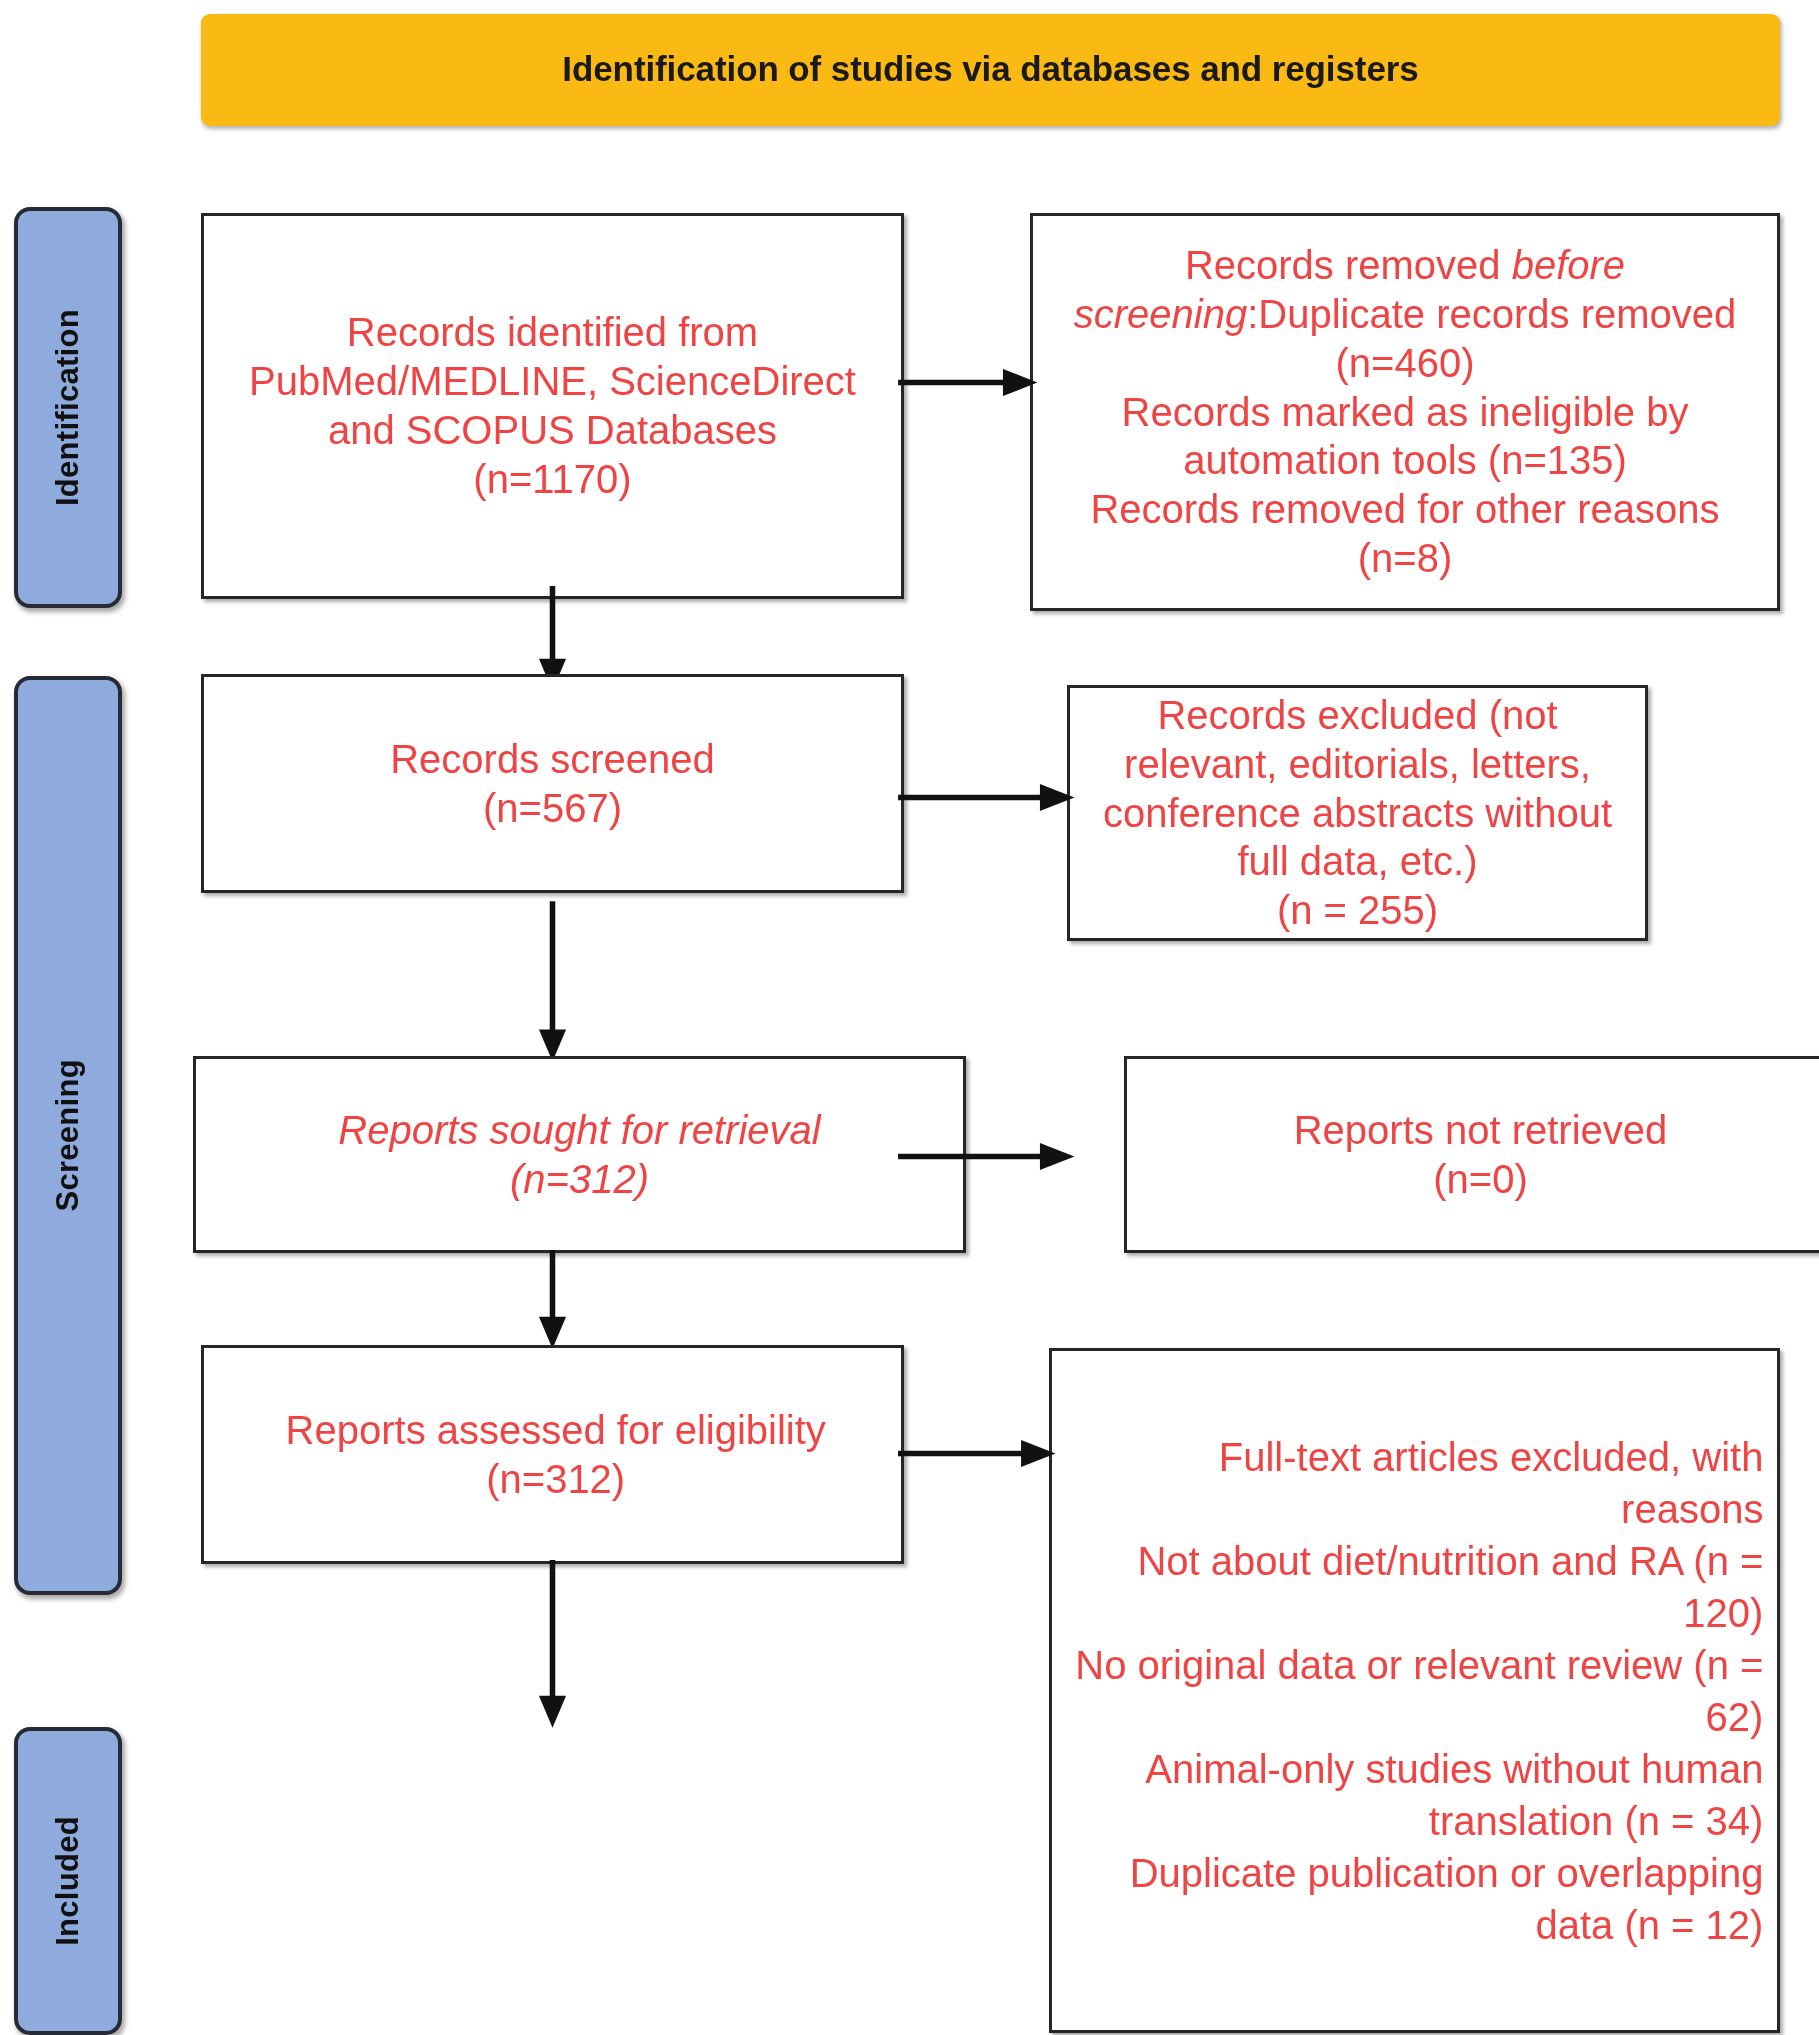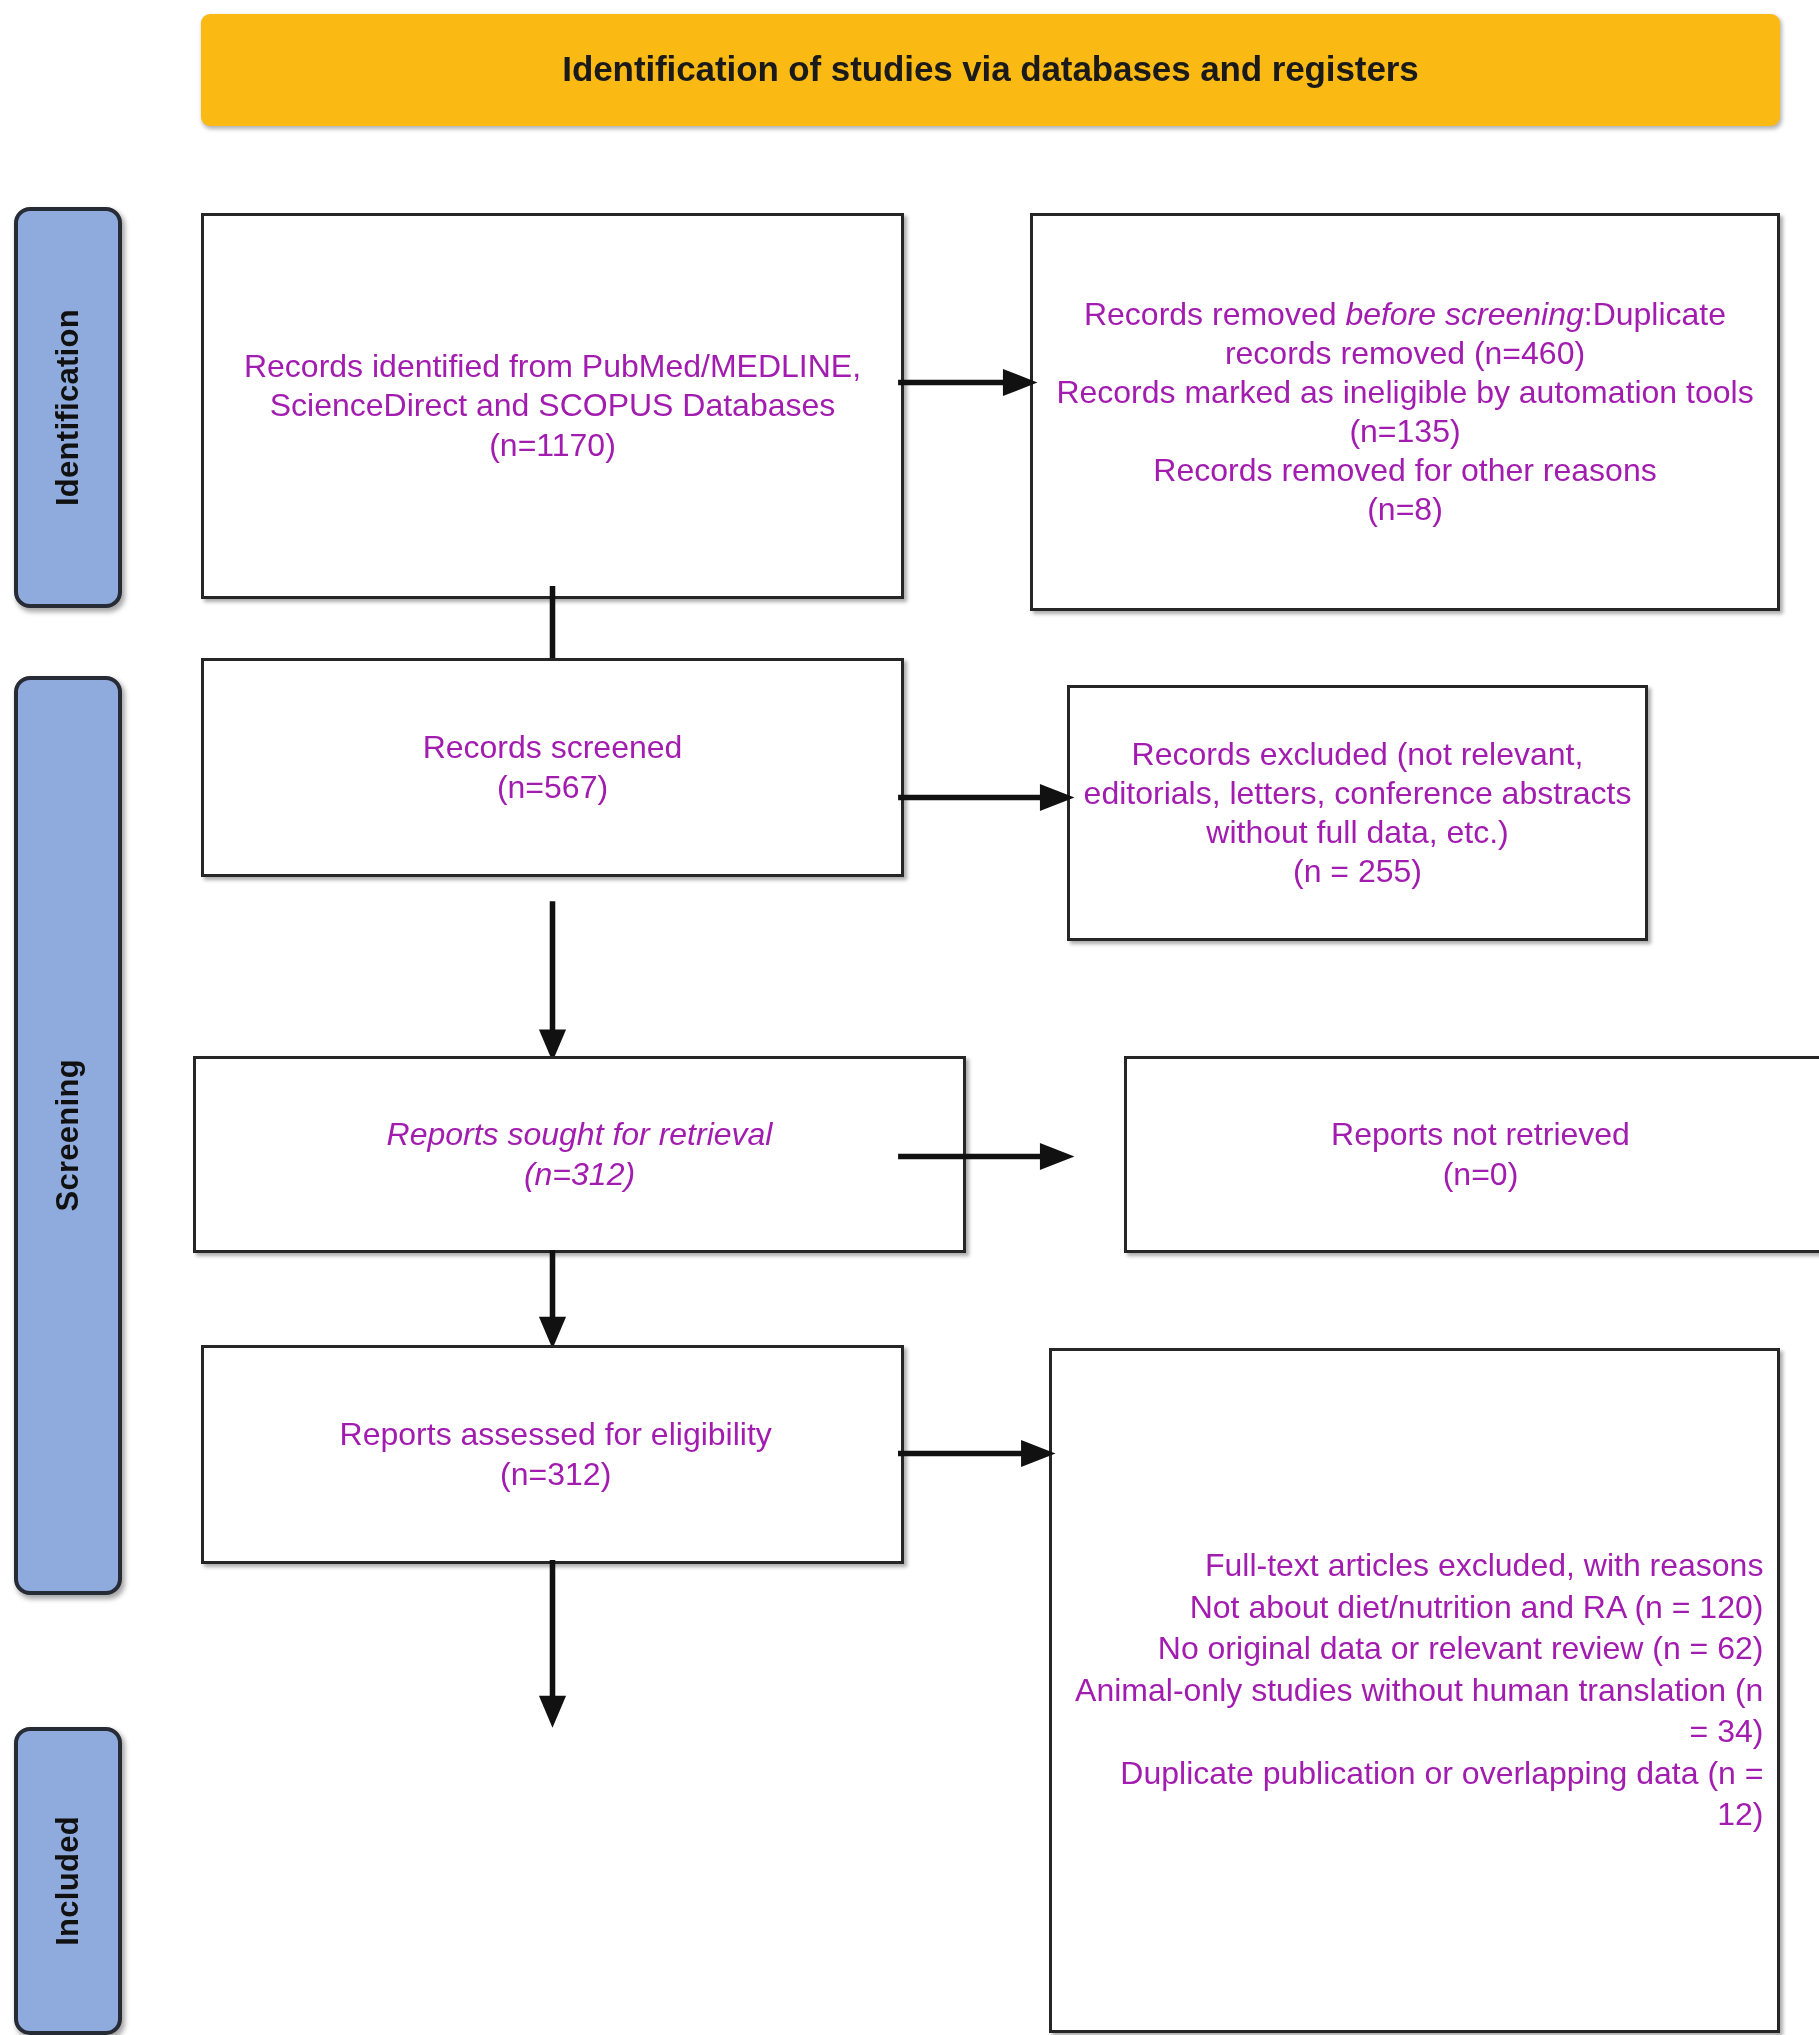--- a/index.html
+++ b/index.html
@@ -74,35 +74,35 @@
     background: #ffffff;
     border: 3.1px solid #262626;
     box-sizing: border-box;
     box-shadow: 3.1px 3.1px 3.7px rgba(0,0,0,0.33);
     display: flex;
     flex-direction: column;
     justify-content: center;
     padding: 6.2px 13.6px;
   }
   .flow-box .box-text {
-    font-size: 32px;
+    font-size: 40px;
     line-height: 1.22;
-    color: #a21caf;
+    color: #ef4444;
     text-align: center;
     white-space: pre-line;
   }
   .flow-box.left-align .box-text {
     text-align: right;
     line-height: 1.30;
   }
   .italic-seg { font-style: italic; }
 
   
   #box-identified   { left: 201px;  top: 213px;  width: 703px; height: 386px; }
-  #box-screened     { left: 201px;  top: 658px; width: 703px; height: 219px; justify-content: center; }
+  #box-screened     { left: 201px;  top: 674px; width: 703px; height: 219px; justify-content: center; }
   #box-sought       { left: 193px;  top: 1056px; width: 773px; height: 197px; font-style: italic; }
   #box-assessed     { left: 201px;  top: 1345px; width: 703px; height: 219px; padding-left: 20px; }
   #box-included     { left: 185px;  top: 1723px; width: 725px; height: 308px; }
 
   
   #box-removed      { left: 1030px; top: 213px;  width: 750px; height: 398px; }
   #box-excluded     { left: 1067px; top: 685px; width: 581px; height: 256px; }
   #box-notretrieved { left: 1124px; top: 1056px; width: 713px; height: 197px; }
   #box-fulltext     { left: 1049px; top: 1348px; width: 731px; height: 685px; }
 

